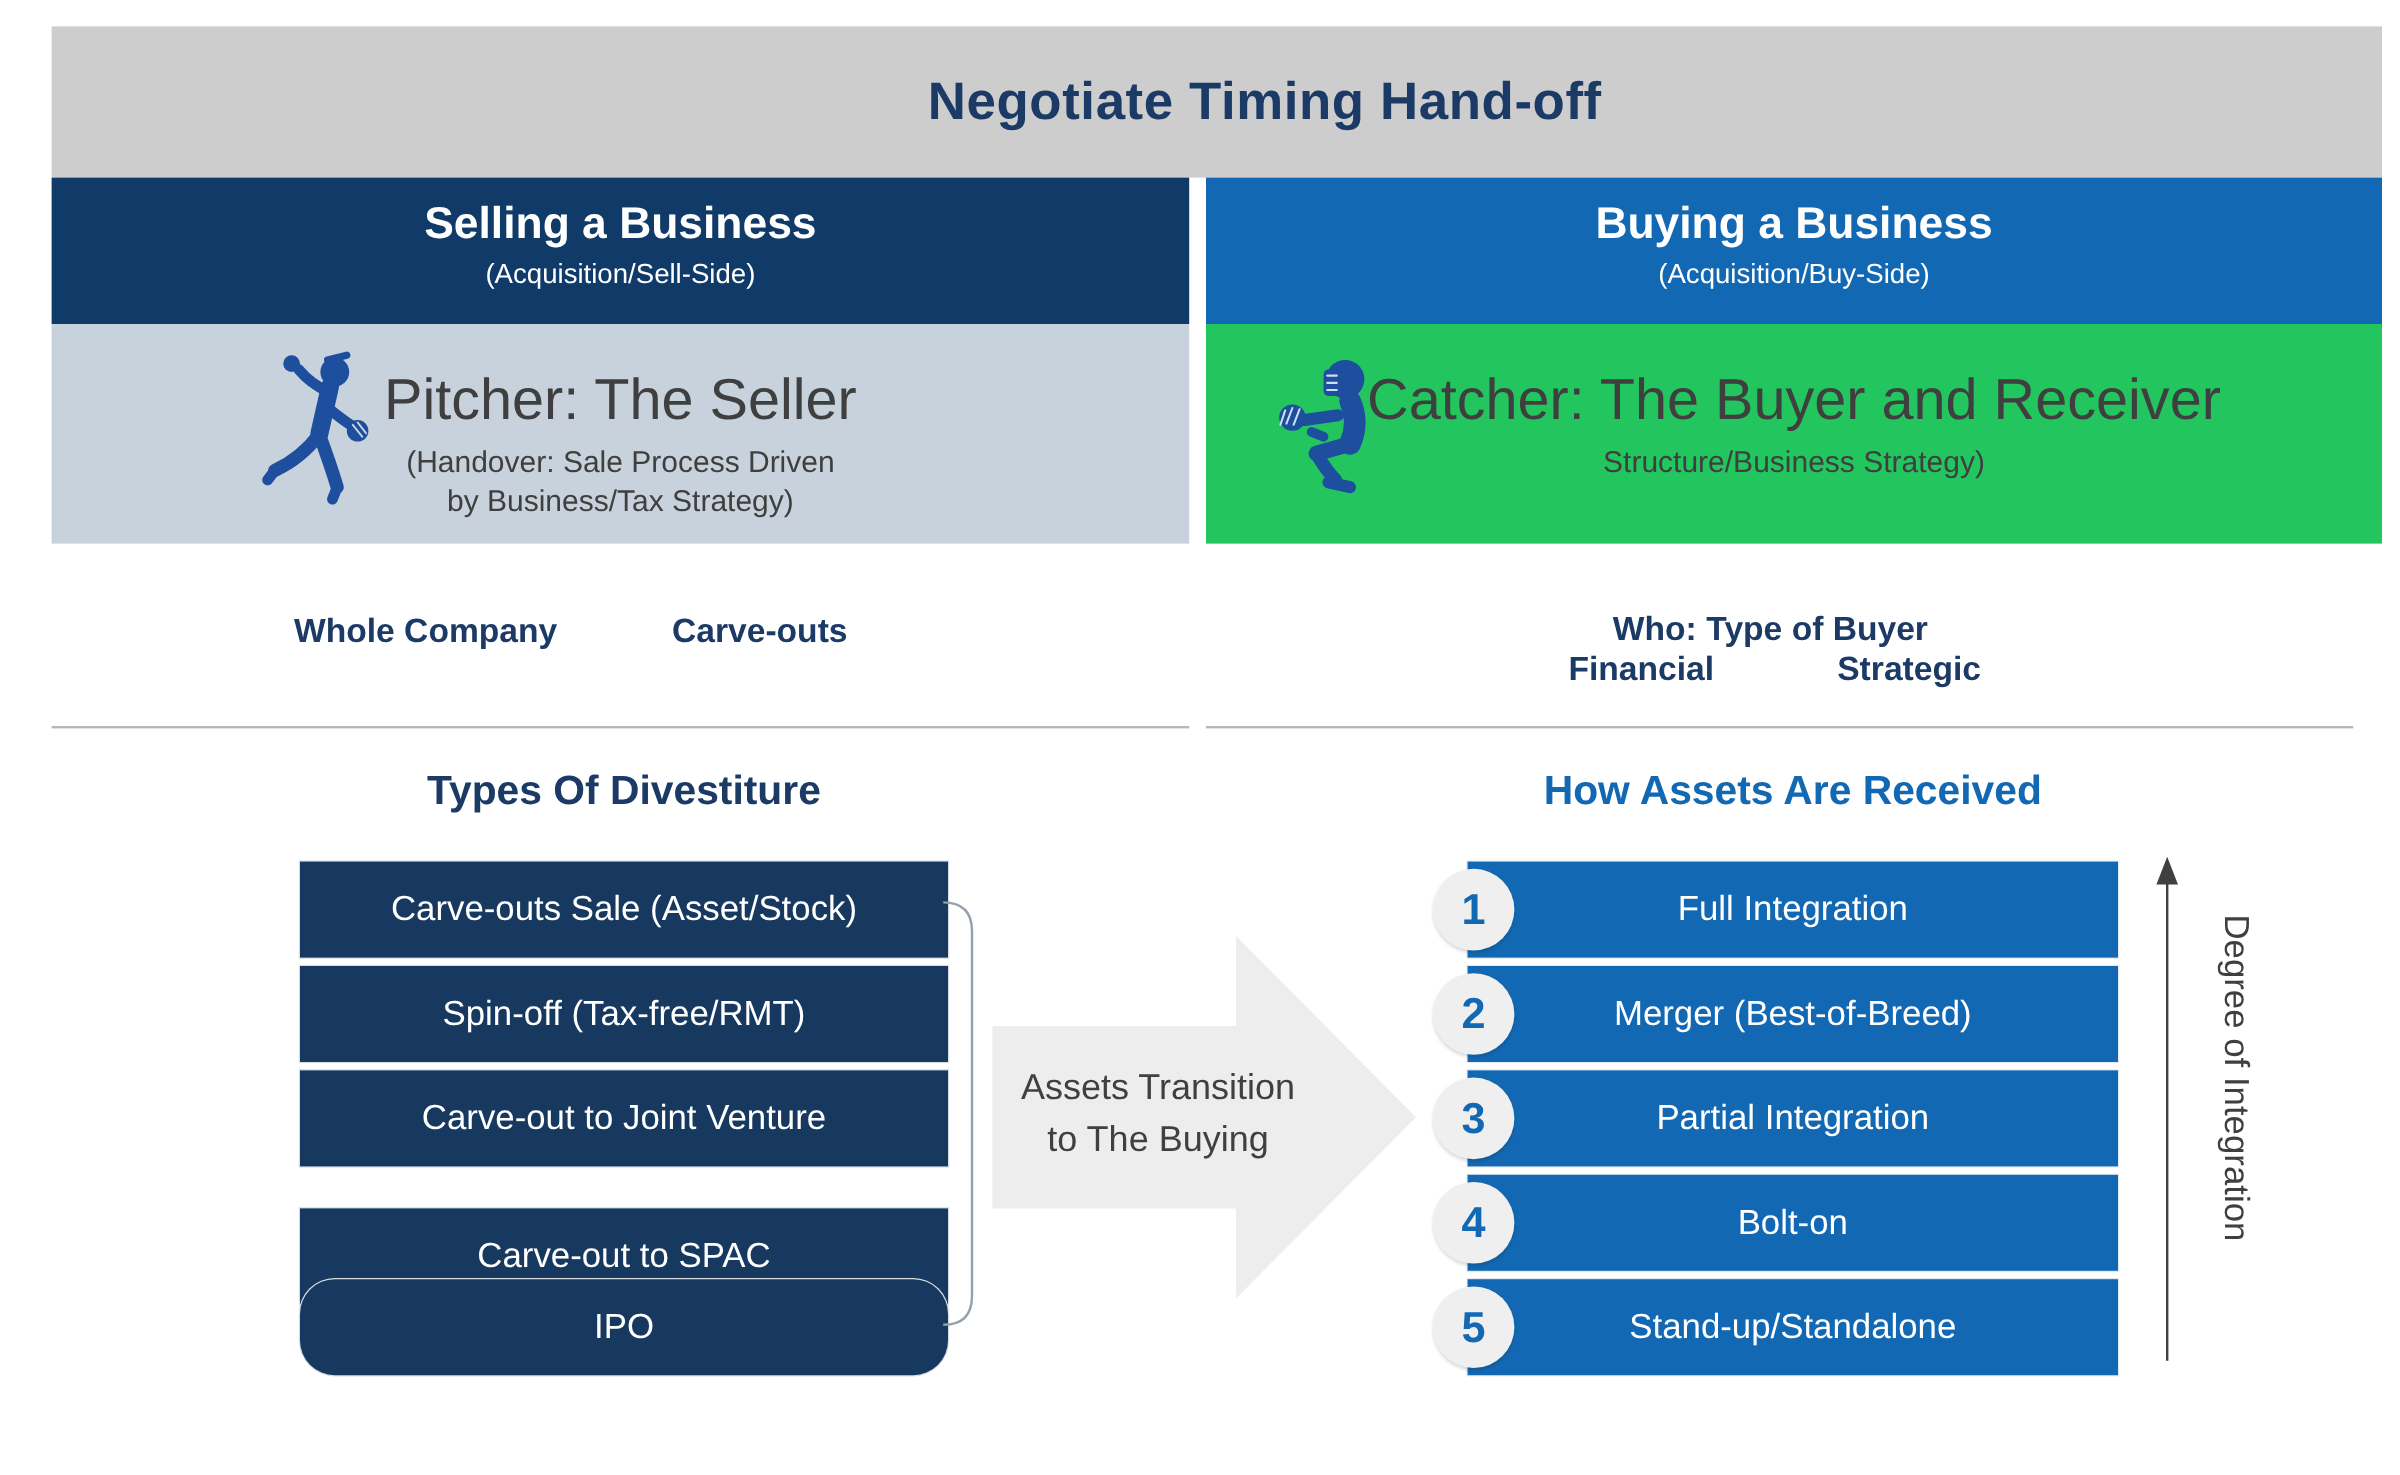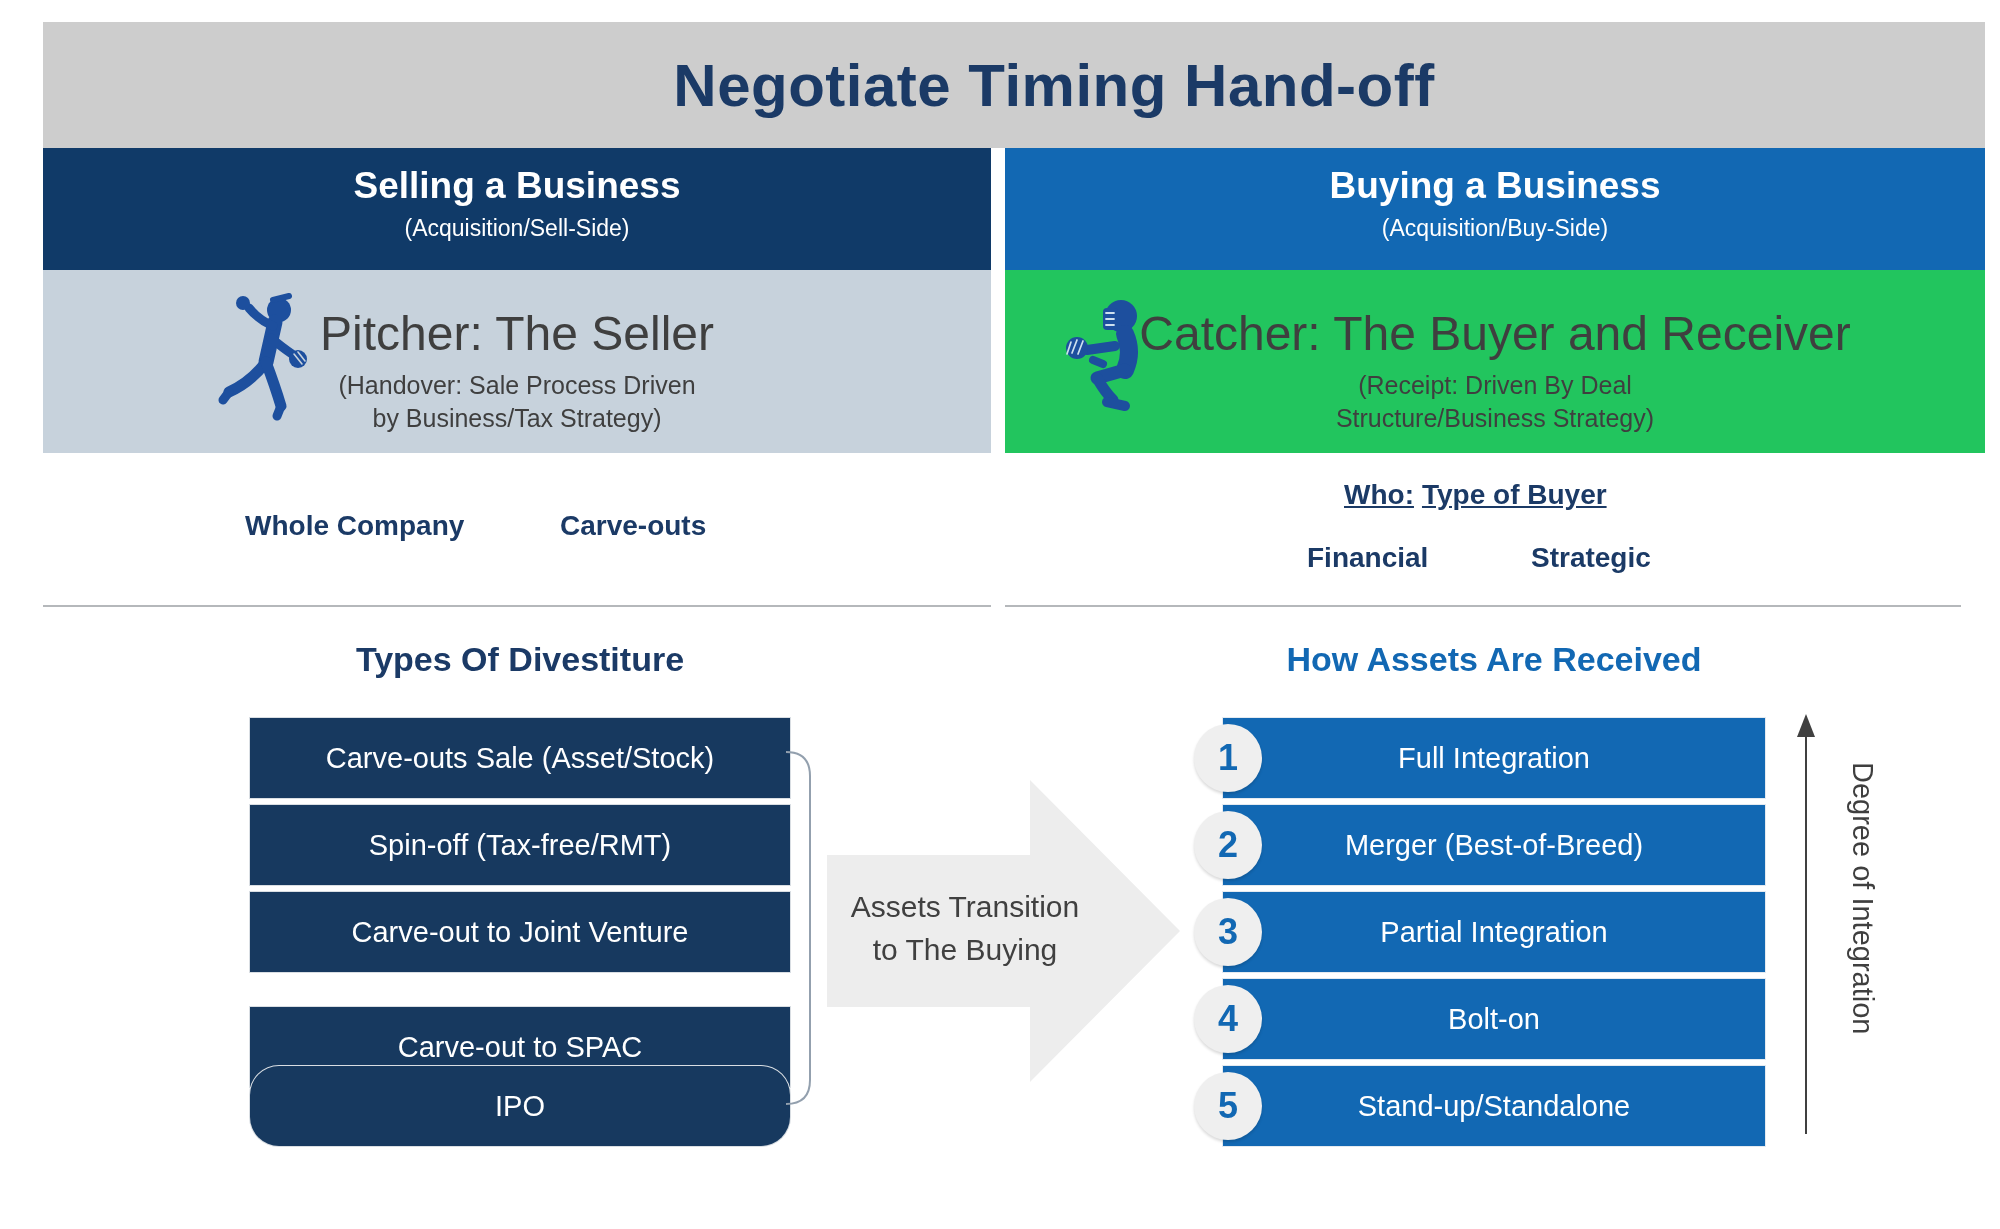--- a/index.html
+++ b/index.html
@@ -4,21 +4,21 @@
 <style>
   html,body{margin:0;padding:0;background:#ffffff;}
   body{font-family:"Liberation Sans", sans-serif;}
   #canvas{position:relative;width:2000px;height:1229px;background:#ffffff;overflow:hidden;}
 
   .abs{position:absolute;}
 
   
   .title-bar{left:43px;top:22px;width:1942px;height:126px;background:#cdcdcd;
     display:flex;align-items:center;justify-content:center;}
-  .title-bar .t{font-size:60px;font-weight:bold;color:#1b3a66;letter-spacing:0.5px;transform:translateX(40px);}
+  .title-bar .t{font-size:44px;font-weight:bold;color:#1b3a66;letter-spacing:0.5px;transform:translateX(40px);}
 
   
   .col-header{height:122px;text-align:center;color:#ffffff;}
   .col-header.sell{left:43px;top:148px;width:948px;background:#103a68;}
   .col-header.buy{left:1005px;top:148px;width:980px;background:#1268b3;}
   .col-header .main{font-size:37px;font-weight:bold;margin-top:17px;}
   .col-header .sub{font-size:23px;margin-top:8px;}
 
   
   .band{height:183px;text-align:center;color:#3f3f3f;}
@@ -114,29 +114,28 @@
         <circle cx="24" cy="58" r="11" stroke="none"></circle>
         <path d="M18 52 L14 64 M24 50 L19 63 M30 51 L25 64" stroke="#cee0ef" stroke-width="1.7" fill="none"></path>
         <path d="M72 80 L44 88" stroke-width="13" fill="none"></path>
         <path d="M44 88 Q52 102 60 110" stroke-width="11" fill="none"></path>
         <path d="M54 112 L72 116" stroke-width="10" fill="none"></path>
         <path d="M50 74 L40 70" stroke-width="8" fill="none"></path>
       </g>
     </svg>
     <div class="role">Catcher: The Buyer and Receiver</div>
     <div class="rsub">
-      <div>(Receipt: Driven By Deal</div>
       <div>Structure/Business Strategy)</div>
     </div>
   </div>
 
   <div class="abs midlabel" style="left:245px;top:510px;">Whole Company</div>
   <div class="abs midlabel" style="left:560px;top:510px;">Carve-outs</div>
 
-  <div class="abs who" style="left:1344px;top:479px;text-decoration:underline;">
+  <div class="abs who" style="left:1344px;top:508px;">
     <span class="b">Who:</span><span class="r">Type of Buyer</span>
   </div>
   <div class="abs midlabel" style="left:1307px;top:542px;">Financial</div>
   <div class="abs midlabel" style="left:1531px;top:542px;">Strategic</div>
 
   <div class="abs divider left"></div>
   <div class="abs divider right"></div>
 
   <div class="abs sec-head sell">Types Of Divestiture</div>
   <div class="abs sec-head buy">How Assets Are Received</div>

